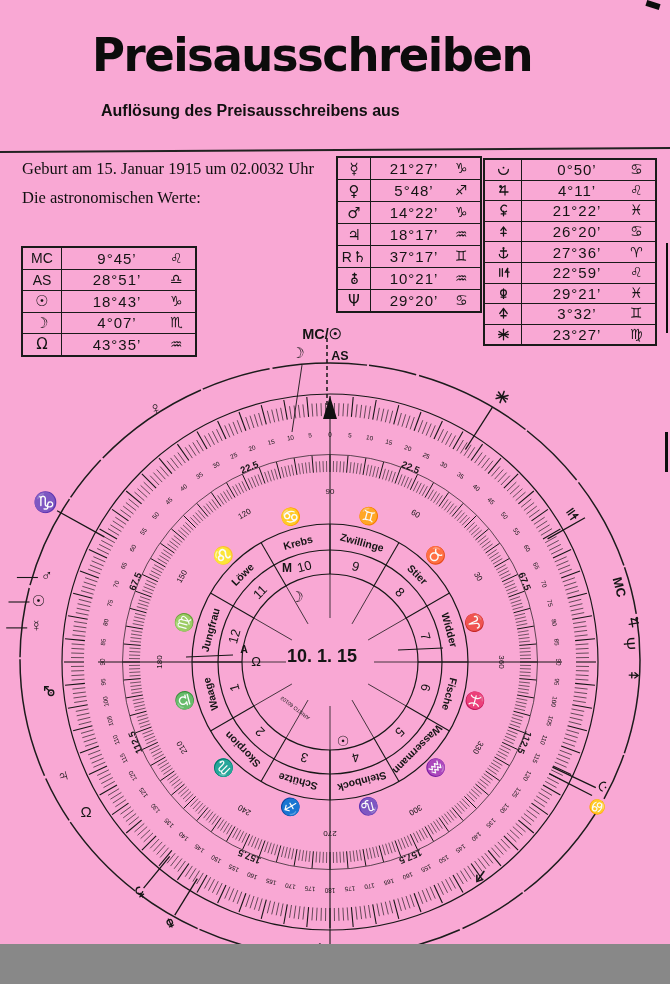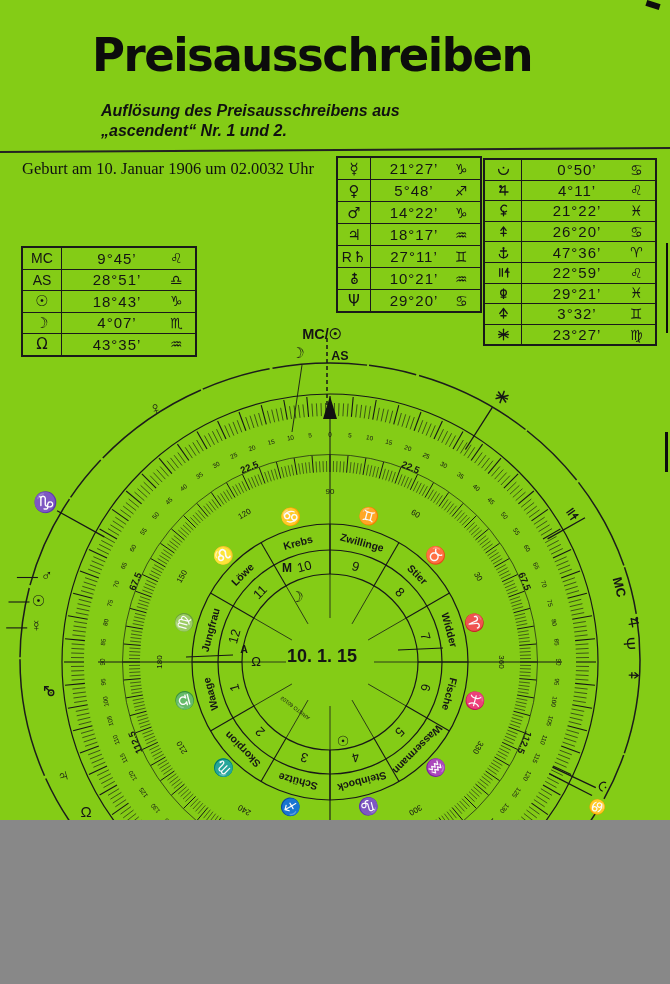--- a/index.html
+++ b/index.html
@@ -1,51 +1,51 @@
 <!DOCTYPE html>
 <html><head>
 <meta charset="utf-8">
 <style>
   html,body{margin:0;padding:0;background:#888;}
-  .page{position:relative;width:670px;height:820px;background:#84cc16;overflow:hidden;
+  .page{position:relative;width:670px;height:944px;background:#f9a8d4;overflow:hidden;
         font-family:"Liberation Sans",sans-serif;color:#141414;}
   .title{position:absolute;left:92px;top:28px;font-family:"DejaVu Sans",sans-serif;
          font-weight:900;font-size:45px;letter-spacing:-1.5px;color:#0c0c0c;transform:scaleY(1.04);}
-  .subtitle{position:absolute;left:101px;top:101px;font-size:16px;font-weight:bold;line-height:1.25;color:#111;font-style:italic;}
+  .subtitle{position:absolute;left:101px;top:101px;font-size:16px;font-weight:bold;line-height:1.25;color:#111;}
   .rule{position:absolute;left:0;top:149px;width:670px;height:2px;background:#222;transform:rotate(-0.35deg);}
   .info{position:absolute;left:22px;top:158px;width:310px;font-family:"Liberation Serif",serif;
         font-size:16.5px;line-height:1.32;color:#101010;}
   .info .werte{margin-top:7px;}
   .tbl{position:absolute;border:2px solid #1a1a1a;}
   .trow{display:flex;align-items:center;border-top:1.6px solid #1a1a1a;}
   .trow:first-child{border-top:none;}
   .tcell-g{display:flex;align-items:center;justify-content:center;gap:1px;
            border-right:1.6px solid #1a1a1a;align-self:stretch;font-size:14px;}
-  .tcell-v{flex:1;display:flex;align-items:center;padding:0 5px 0 2px;font-size:15px;}
+  .tcell-v{flex:1;display:flex;align-items:flex-start;padding:0 5px 0 2px;font-size:15px;}
   .tcell-v .val{flex:1;text-align:center;letter-spacing:1px;}
   .tcell-v .sgn{width:20px;text-align:left;font-size:14px;}
   .gch{font-family:"DejaVu Sans",sans-serif;}
   svg{position:absolute;left:0;top:0;}
   .art{position:absolute;background:#0d0d0d;}
   text{font-family:"Liberation Sans",sans-serif;fill:#151515;}
 </style>
 </head>
 <body>
 
 <div class="page">
 
   <div class="title">Preisausschreiben</div>
   <div class="subtitle">
     <div>Auflösung des Preisausschreibens aus</div>
-    <div>„ascendent“ Nr. 1 und 2.</div>
   </div>
   <div class="rule"></div>
 
   <div class="info">
-    <div>Geburt am 10. Januar 1906 um 02.0032 Uhr</div>
+    <div>Geburt am 15. Januar 1915 um 02.0032 Uhr</div>
+    <div class="werte">Die astronomischen Werte:</div>
   </div>
 
   <div class="tbl" id="tbl-points" style="left:21px;top:246px;width:172px;">
       <div class="trow" style="height:20.5px">
       <div class="tcell-g" style="width:38px">
           <span>MC</span>
         </div>
       <div class="tcell-v">
         <span class="val">9°45’</span>
         <span class="sgn"><span class="gch" style="font-size:14px">♌</span></span>
@@ -124,21 +124,21 @@
         <span class="val">18°17’</span>
         <span class="sgn"><span class="gch" style="font-size:14px">♒</span></span>
       </div>
       </div>
       <div class="trow" style="height:21px">
       <div class="tcell-g" style="width:32px">
           <span>R</span>
           <span class="gch" style="font-size:15px">♄</span>
         </div>
       <div class="tcell-v">
-        <span class="val">27°11’</span>
+        <span class="val">37°17’</span>
         <span class="sgn"><span class="gch" style="font-size:14px">♊</span></span>
       </div>
       </div>
       <div class="trow" style="height:21px">
       <div class="tcell-g" style="width:32px">
           <svg width="15" height="15" viewBox="0 0 20 20" style="position:static">
             <path d="M6.4,13 A3.6,3.6 0 1 0 13.6,13 A3.6,3.6 0 1 0 6.4,13" fill="none" stroke="#151515" stroke-width="1.7" stroke-linecap="round"></path>
             <path d="M10,9.4 L10,3" fill="none" stroke="#151515" stroke-width="1.7" stroke-linecap="round"></path>
             <path d="M7.6,5 L12.4,5" fill="none" stroke="#151515" stroke-width="1.7" stroke-linecap="round"></path>
             <circle cx="10" cy="13" r="1" fill="#151515"></circle>
@@ -215,21 +215,21 @@
       <div class="trow" style="height:19.6px">
       <div class="tcell-g" style="width:36px">
           <svg width="15" height="15" viewBox="0 0 20 20" style="position:static">
             <path d="M10,5 L10,17" fill="none" stroke="#151515" stroke-width="1.7" stroke-linecap="round"></path>
             <path d="M6,8 L14,8" fill="none" stroke="#151515" stroke-width="1.7" stroke-linecap="round"></path>
             <path d="M4.5,12.5 A5.5,4.5 0 0 0 15.5,12.5" fill="none" stroke="#151515" stroke-width="1.7" stroke-linecap="round"></path>
             <circle cx="10" cy="4.2" r="1.4" fill="#151515"></circle>
           </svg>
         </div>
       <div class="tcell-v">
-        <span class="val">47°36’</span>
+        <span class="val">27°36’</span>
         <span class="sgn"><span class="gch" style="font-size:14px">♈</span></span>
       </div>
       </div>
       <div class="trow" style="height:19.6px">
       <div class="tcell-g" style="width:36px">
           <svg width="15" height="15" viewBox="0 0 20 20" style="position:static">
             <path d="M5,5 L5,15" fill="none" stroke="#151515" stroke-width="1.7" stroke-linecap="round"></path>
             <path d="M8.5,5 L8.5,15" fill="none" stroke="#151515" stroke-width="1.7" stroke-linecap="round"></path>
             <path d="M15.5,4.5 L12.5,9.5 L17.5,9.5" fill="none" stroke="#151515" stroke-width="1.7" stroke-linecap="round"></path>
             <path d="M15.5,4.5 L15.5,16" fill="none" stroke="#151515" stroke-width="1.7" stroke-linecap="round"></path>

